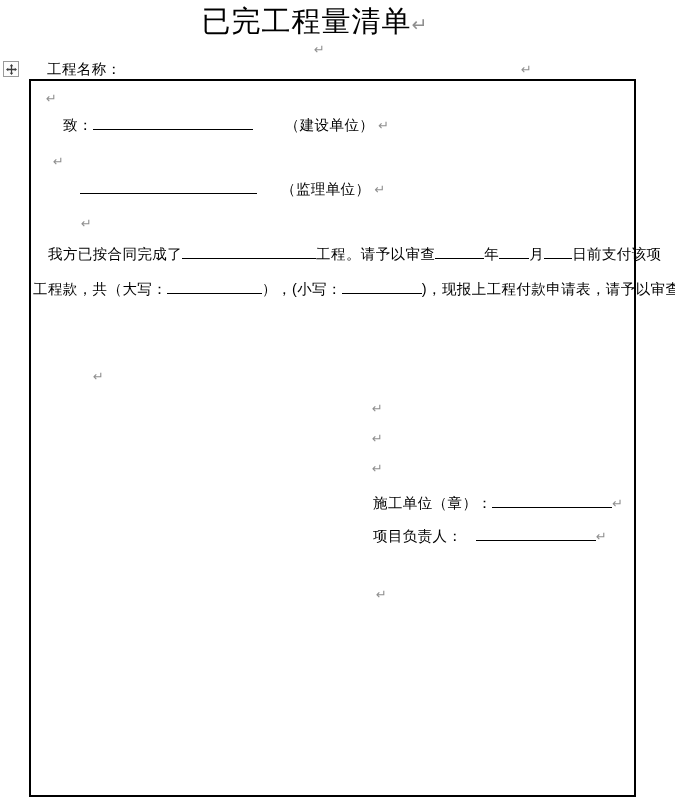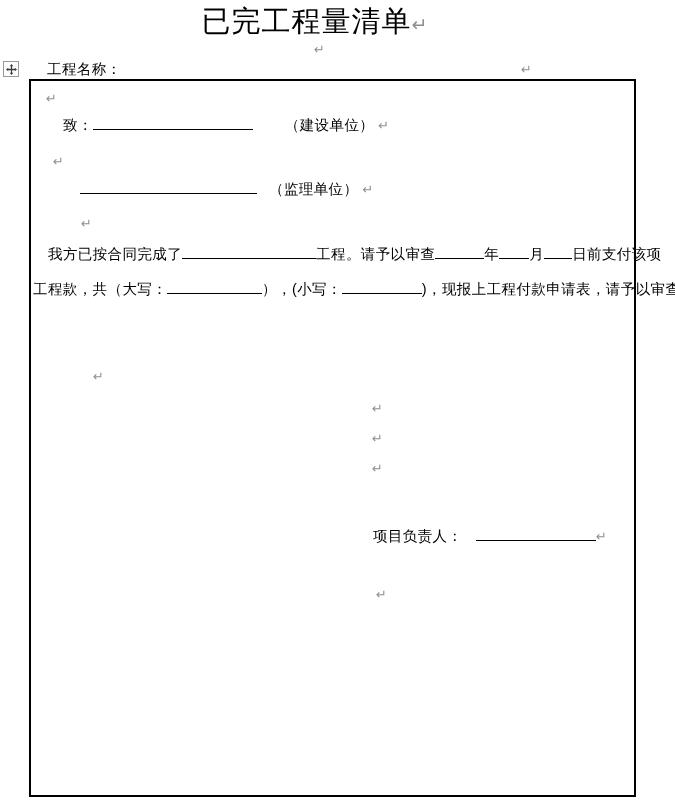--- a/index.html
+++ b/index.html
@@ -50,21 +50,21 @@
     border:1px solid #9a9a9a;
     box-sizing:border-box;
     background:#fdfdfd;
     display:flex;align-items:center;justify-content:center;
     cursor:move;
   }
   .sig-row{position:absolute;left:373px;font-size:14.5px;letter-spacing:0.4px;white-space:nowrap;}
   .sig-label{display:inline-block;min-width:103px;}
   .sig-blank{width:120px;}
   .gap20{margin-left:32px;}
-  .gap8{margin-left:12px;}
+  .gap8{margin-left:24px;}
   .gap4{margin-left:4px;}
 </style>
 </head>
 <body>
 
 <div class="page">
 
   <div class="title-line">
     <span>已完工程量清单</span><span class="pmark">↵</span>
   </div>
@@ -103,19 +103,22 @@
   <div class="abs txt" style="left:33px;top:278px">
     <span>工程款，共（大写：</span><span class="blank" style="width:95px"></span><span>），(小写：</span><span class="blank" style="width:80px"></span><span>)，现报上工程付款申请表，请予以审查。</span>
   </div>
 
 
   <span class="abs pmark" style="left:93px;top:369px">↵</span>
   <span class="abs pmark" style="left:372px;top:401px">↵</span>
   <span class="abs pmark" style="left:372px;top:431px">↵</span>
   <span class="abs pmark" style="left:372px;top:461px">↵</span>
 
+  <div class="sig-row" style="top:492px">
+    <span class="sig-label">施工单位（章）：</span><span class="blank sig-blank"></span><span class="pmark">↵</span>
+  </div>
   <div class="sig-row" style="top:525px">
     <span class="sig-label">项目负责人：</span><span class="blank sig-blank"></span><span class="pmark">↵</span>
   </div>
 
   <span class="abs pmark" style="left:376px;top:587px">↵</span>
 
 </div>
 
 </body></html>

